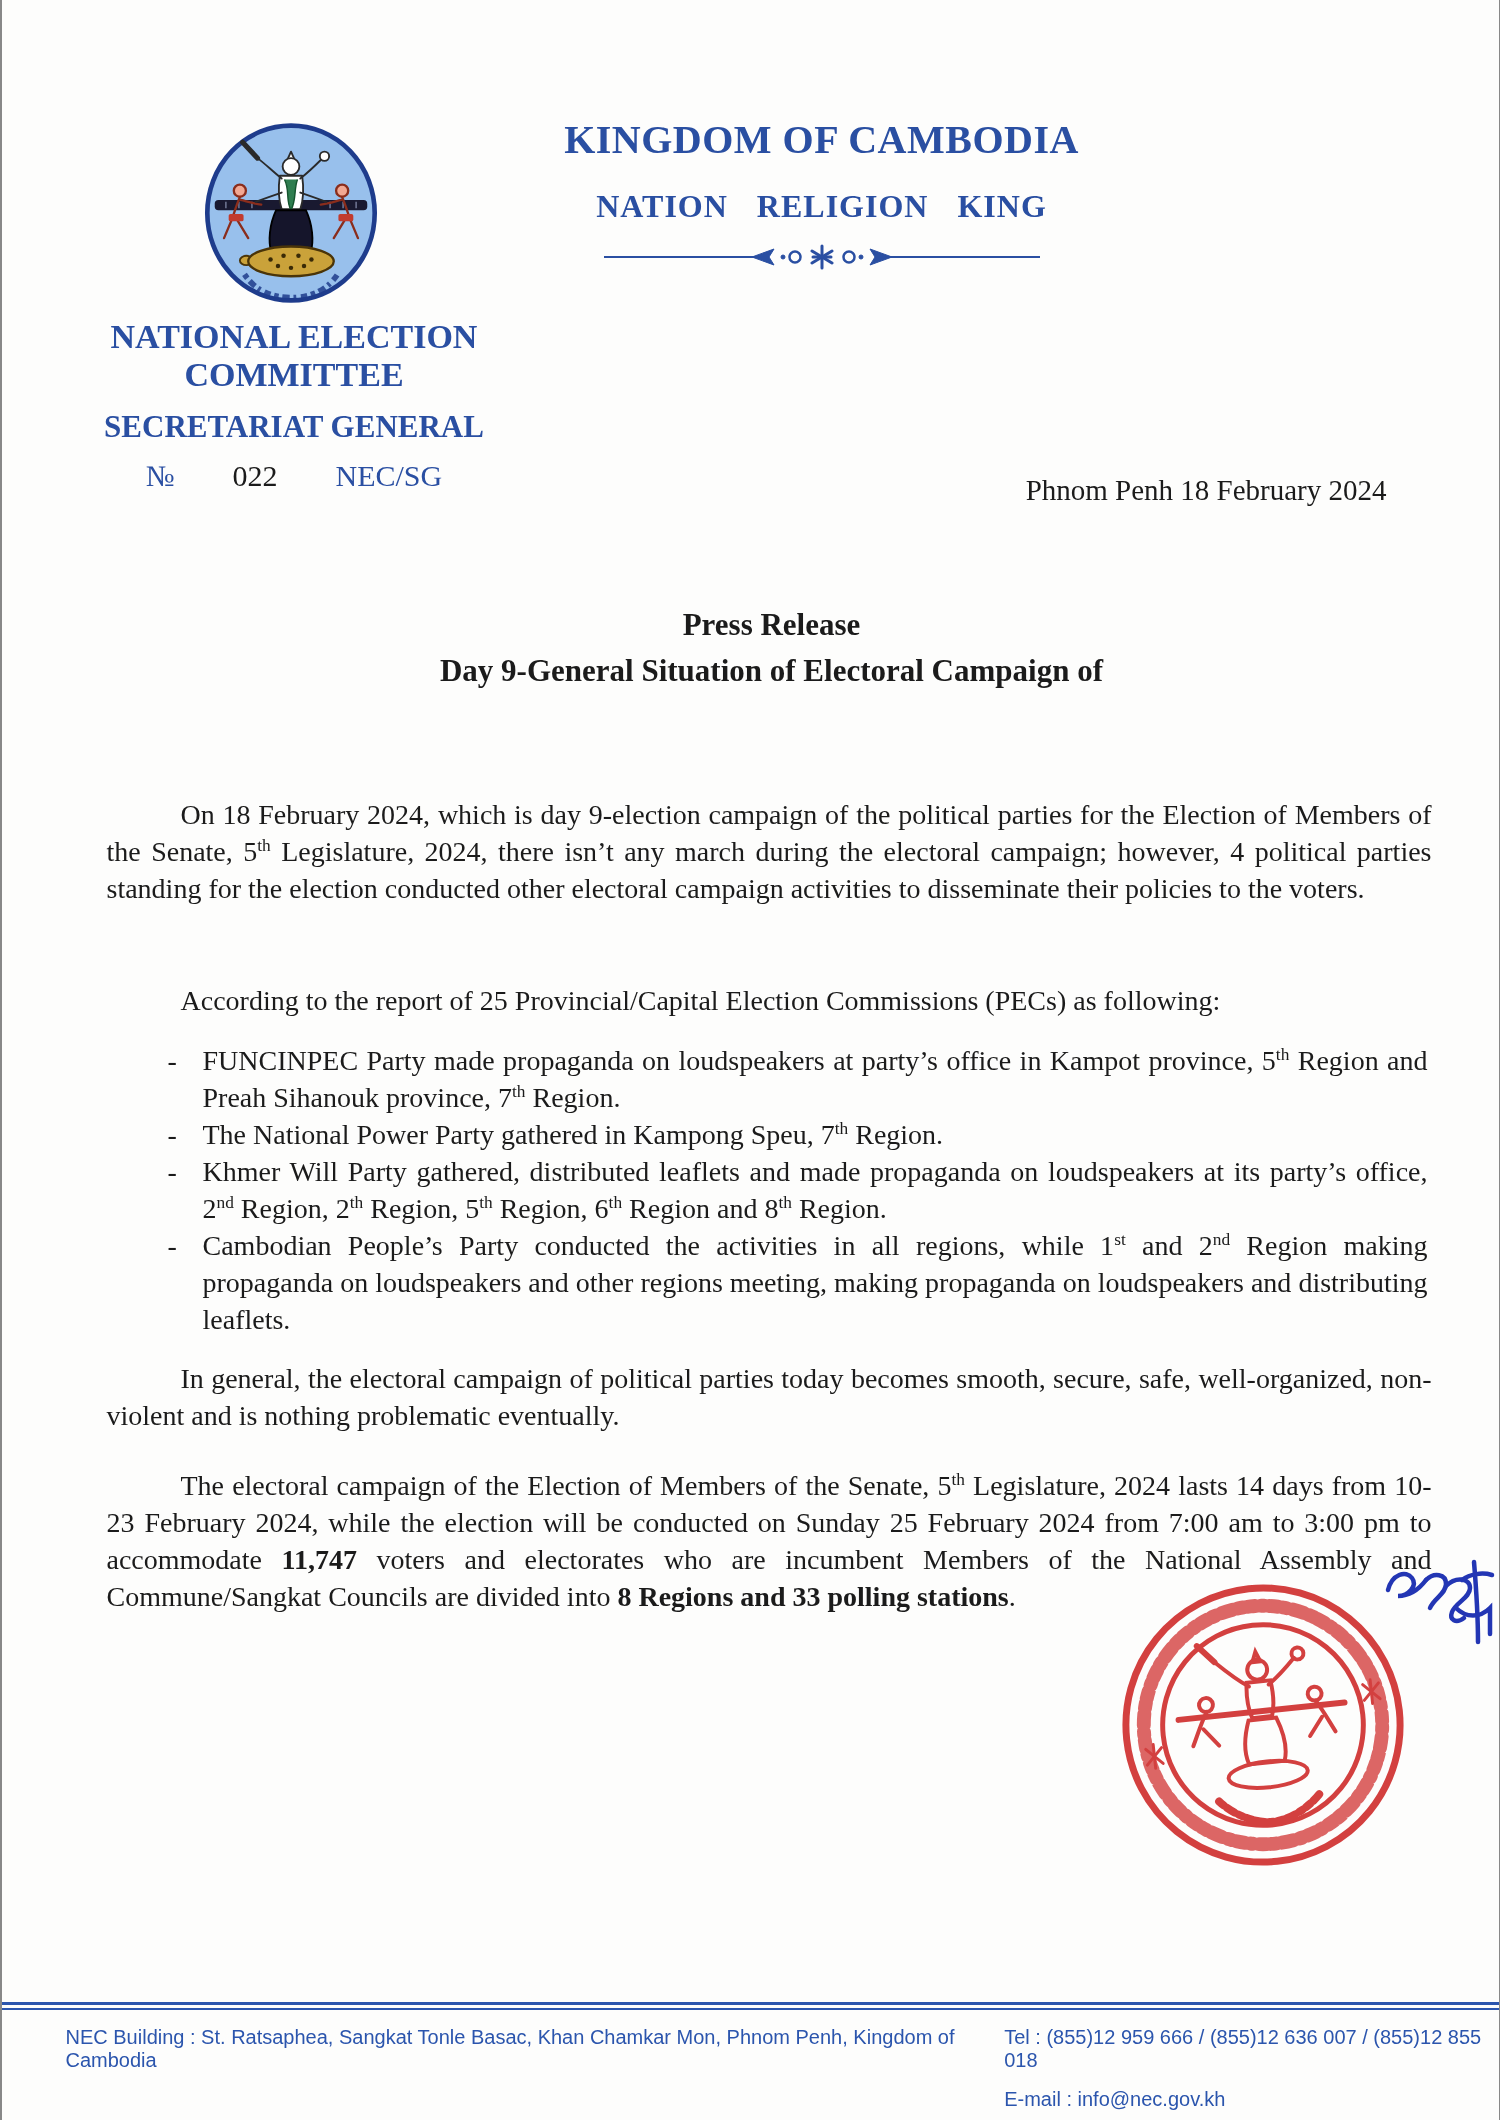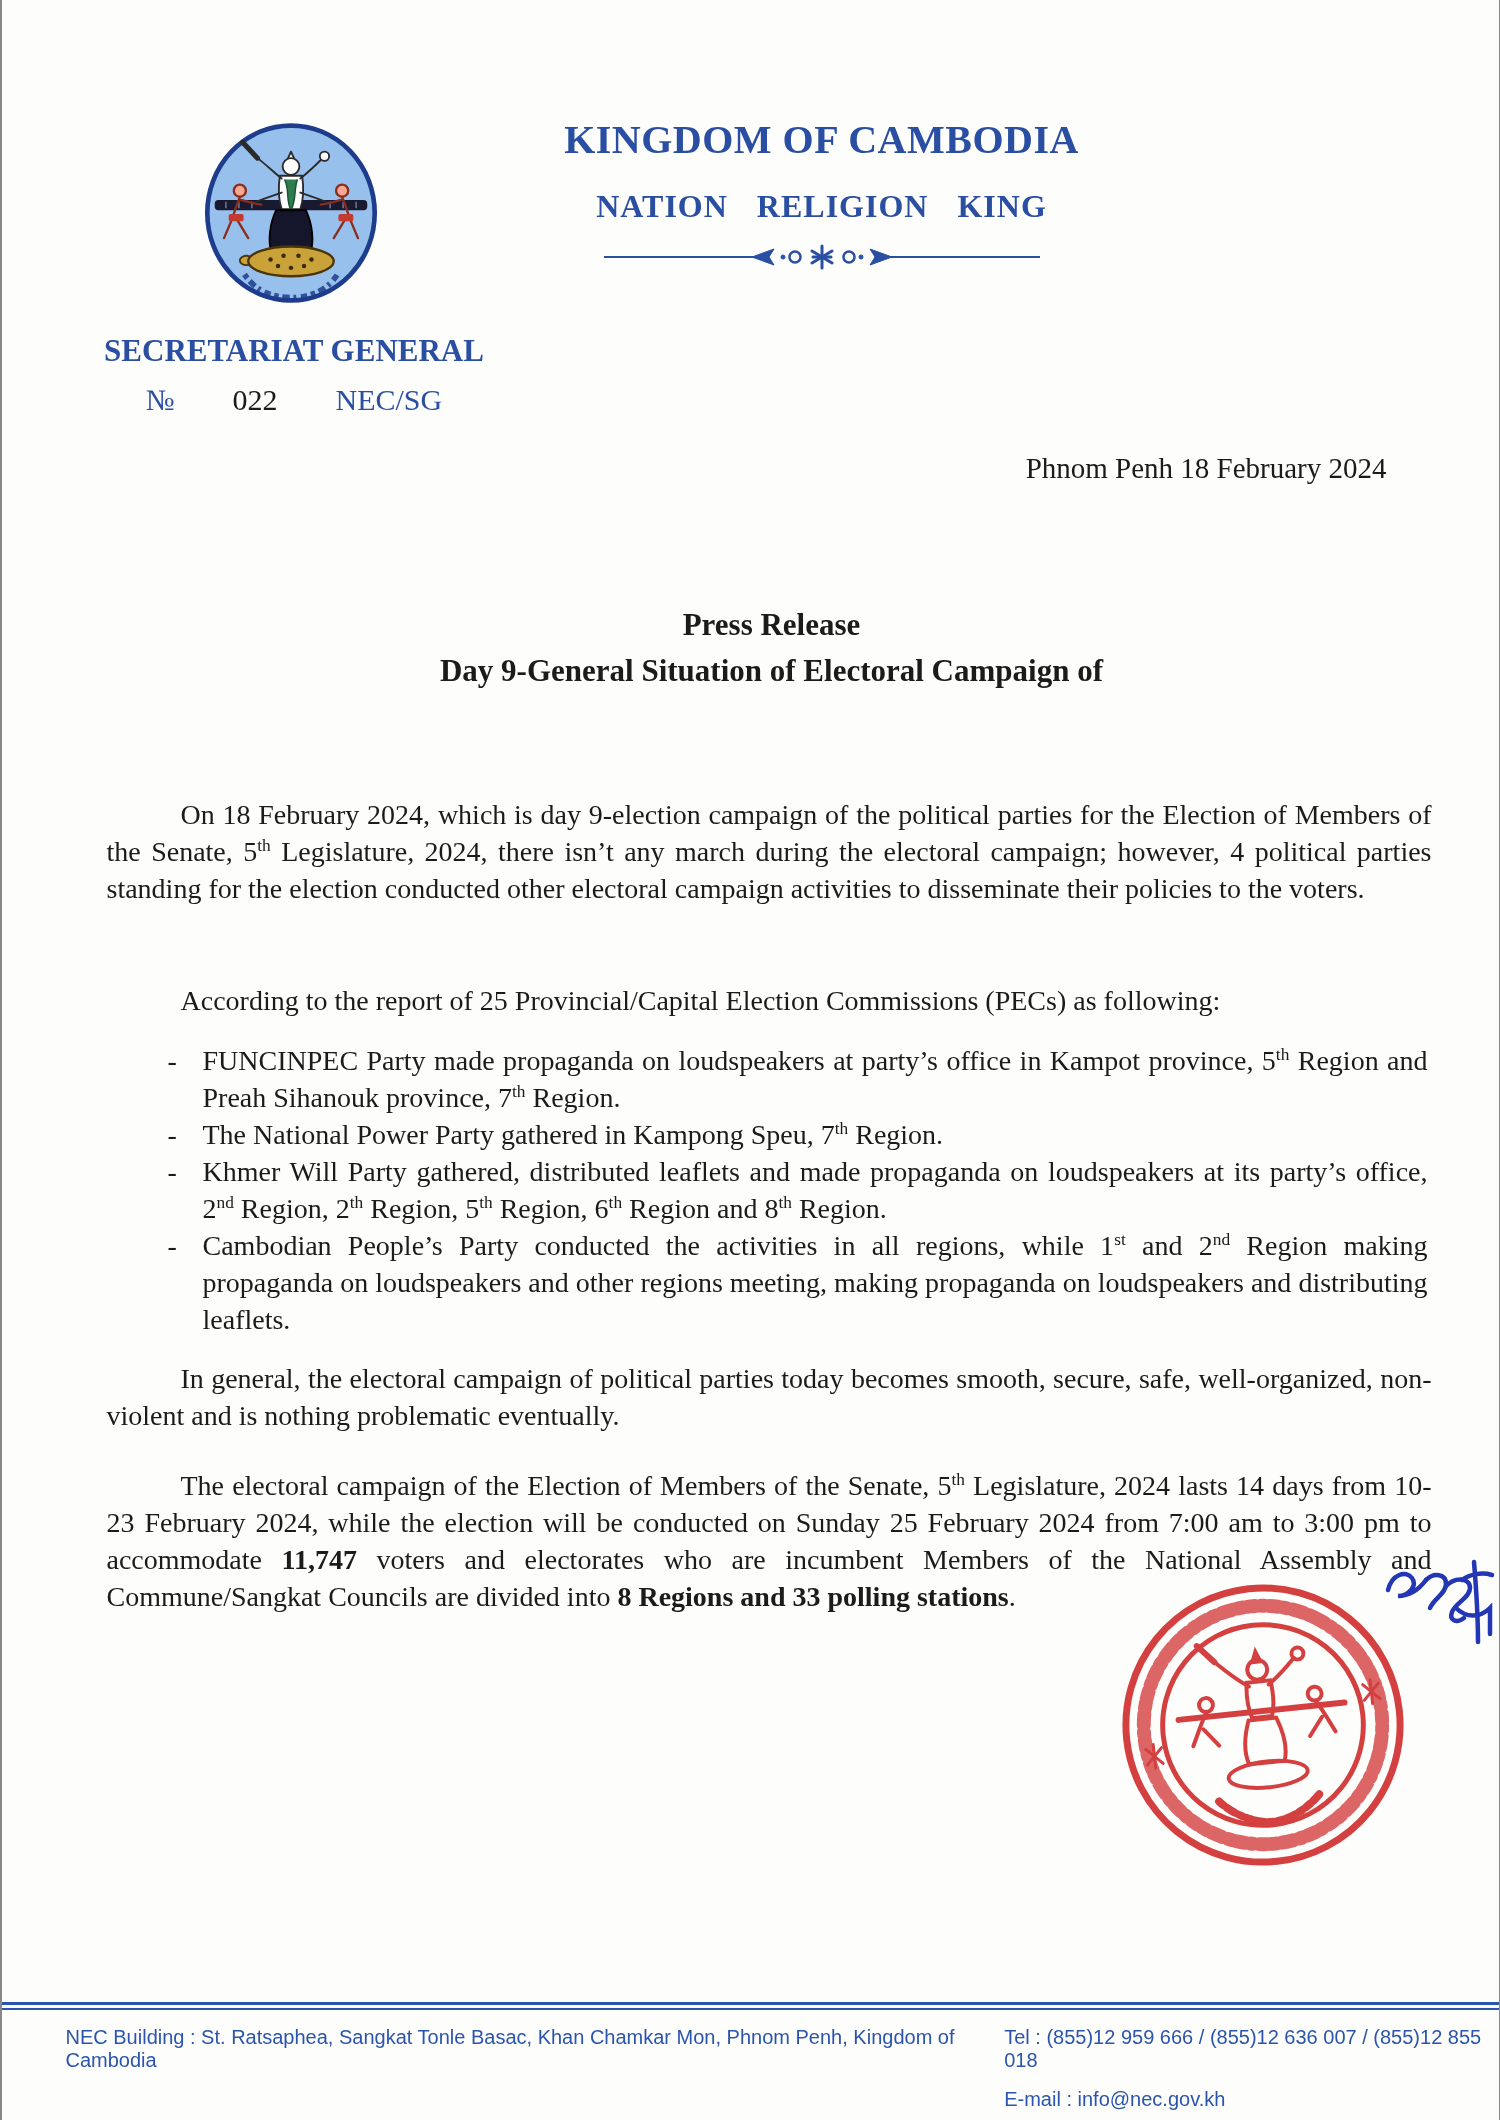--- a/index.html
+++ b/index.html
@@ -24,21 +24,21 @@
   .kingdom{position:absolute;left:440px;top:116px;width:760px;text-align:center;
     font-size:40px;font-weight:bold;color:var(--accent);letter-spacing:.5px;}
   .motto{position:absolute;left:440px;top:188px;width:760px;text-align:center;
     font-size:32px;font-weight:bold;color:var(--accent);word-spacing:20px;letter-spacing:1px;}
   .divider{position:absolute;left:600px;top:242px;width:440px;height:30px;}
   .committee-block{position:absolute;left:0;top:318px;width:585px;text-align:center;color:var(--accent);}
   .committee{font-size:34px;font-weight:bold;}
   .secretariat{font-size:31px;font-weight:bold;margin-top:15px;}
   .doc-no{margin-top:14px;font-size:30px;display:flex;justify-content:center;gap:58px;}
   .doc-no .num{color:var(--ink);}
-  .place-date{position:absolute;top:452px;right:112px;font-size:29px;}
+  .place-date{position:absolute;top:474px;right:112px;font-size:29px;}
   
   .title-block{position:absolute;left:40px;top:602px;width:1460px;text-align:center;
     font-weight:bold;font-size:31px;line-height:46px;z-index:1;}
   
   .para{position:absolute;left:105px;width:1325px;font-size:28px;line-height:37px;
     text-align:justify;text-indent:74px;z-index:1;}
   .p1{top:796px;}
   .p2{top:982px;text-indent:74px;}
   .p3{top:1360px;}
   .p4{top:1467px;}
@@ -138,20 +138,21 @@
       <g stroke-width="3" stroke-linecap="round">
         <line x1="220" y1="4" x2="220" y2="26"></line>
         <line x1="210" y1="9" x2="230" y2="21"></line>
         <line x1="210" y1="21" x2="230" y2="9"></line>
         <line x1="211" y1="15" x2="229" y2="15"></line>
       </g>
     </g>
   </svg>
 
   <div class="committee-block">
+    <div class="committee">NATIONAL ELECTION COMMITTEE</div>
     <div class="secretariat">SECRETARIAT GENERAL</div>
     <div class="doc-no">
       <span>№</span>
       <span class="num">022</span>
       <span>NEC/SG</span>
     </div>
   </div>
 
   <div class="place-date">Phnom Penh 18 February 2024</div>
 

